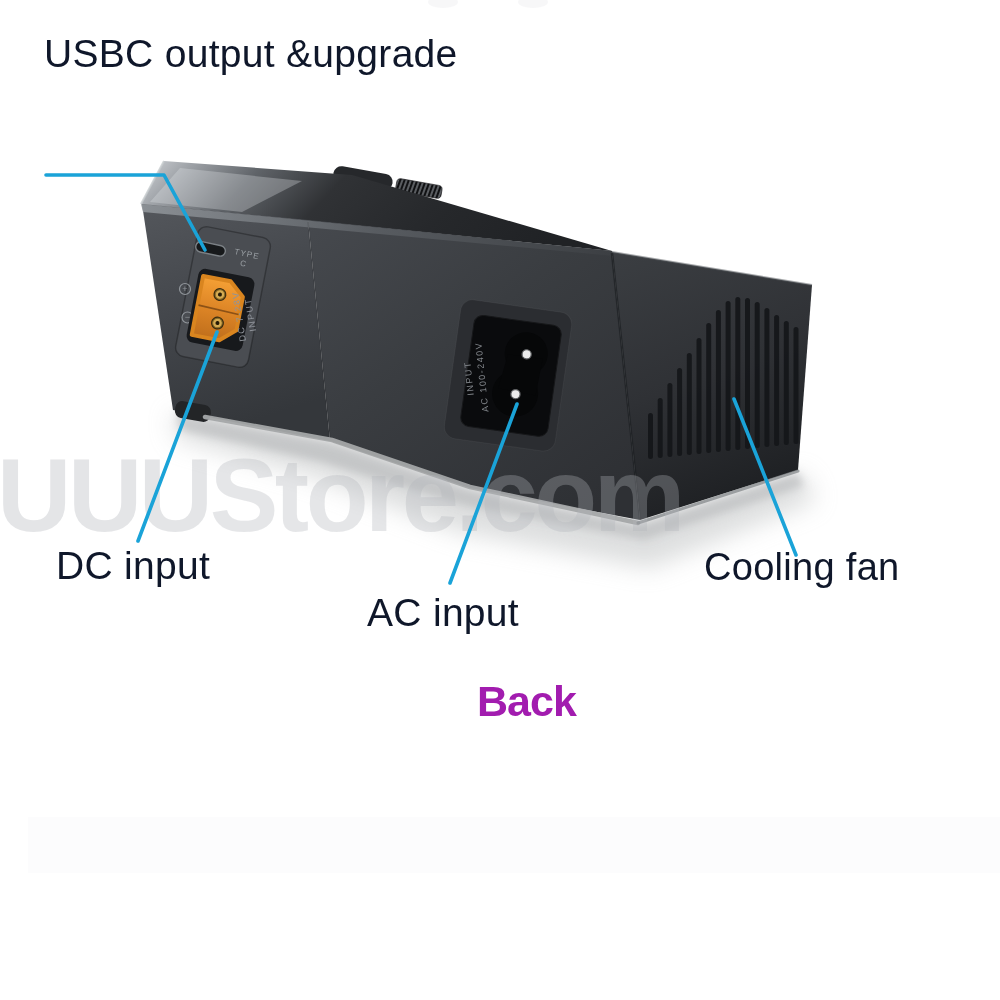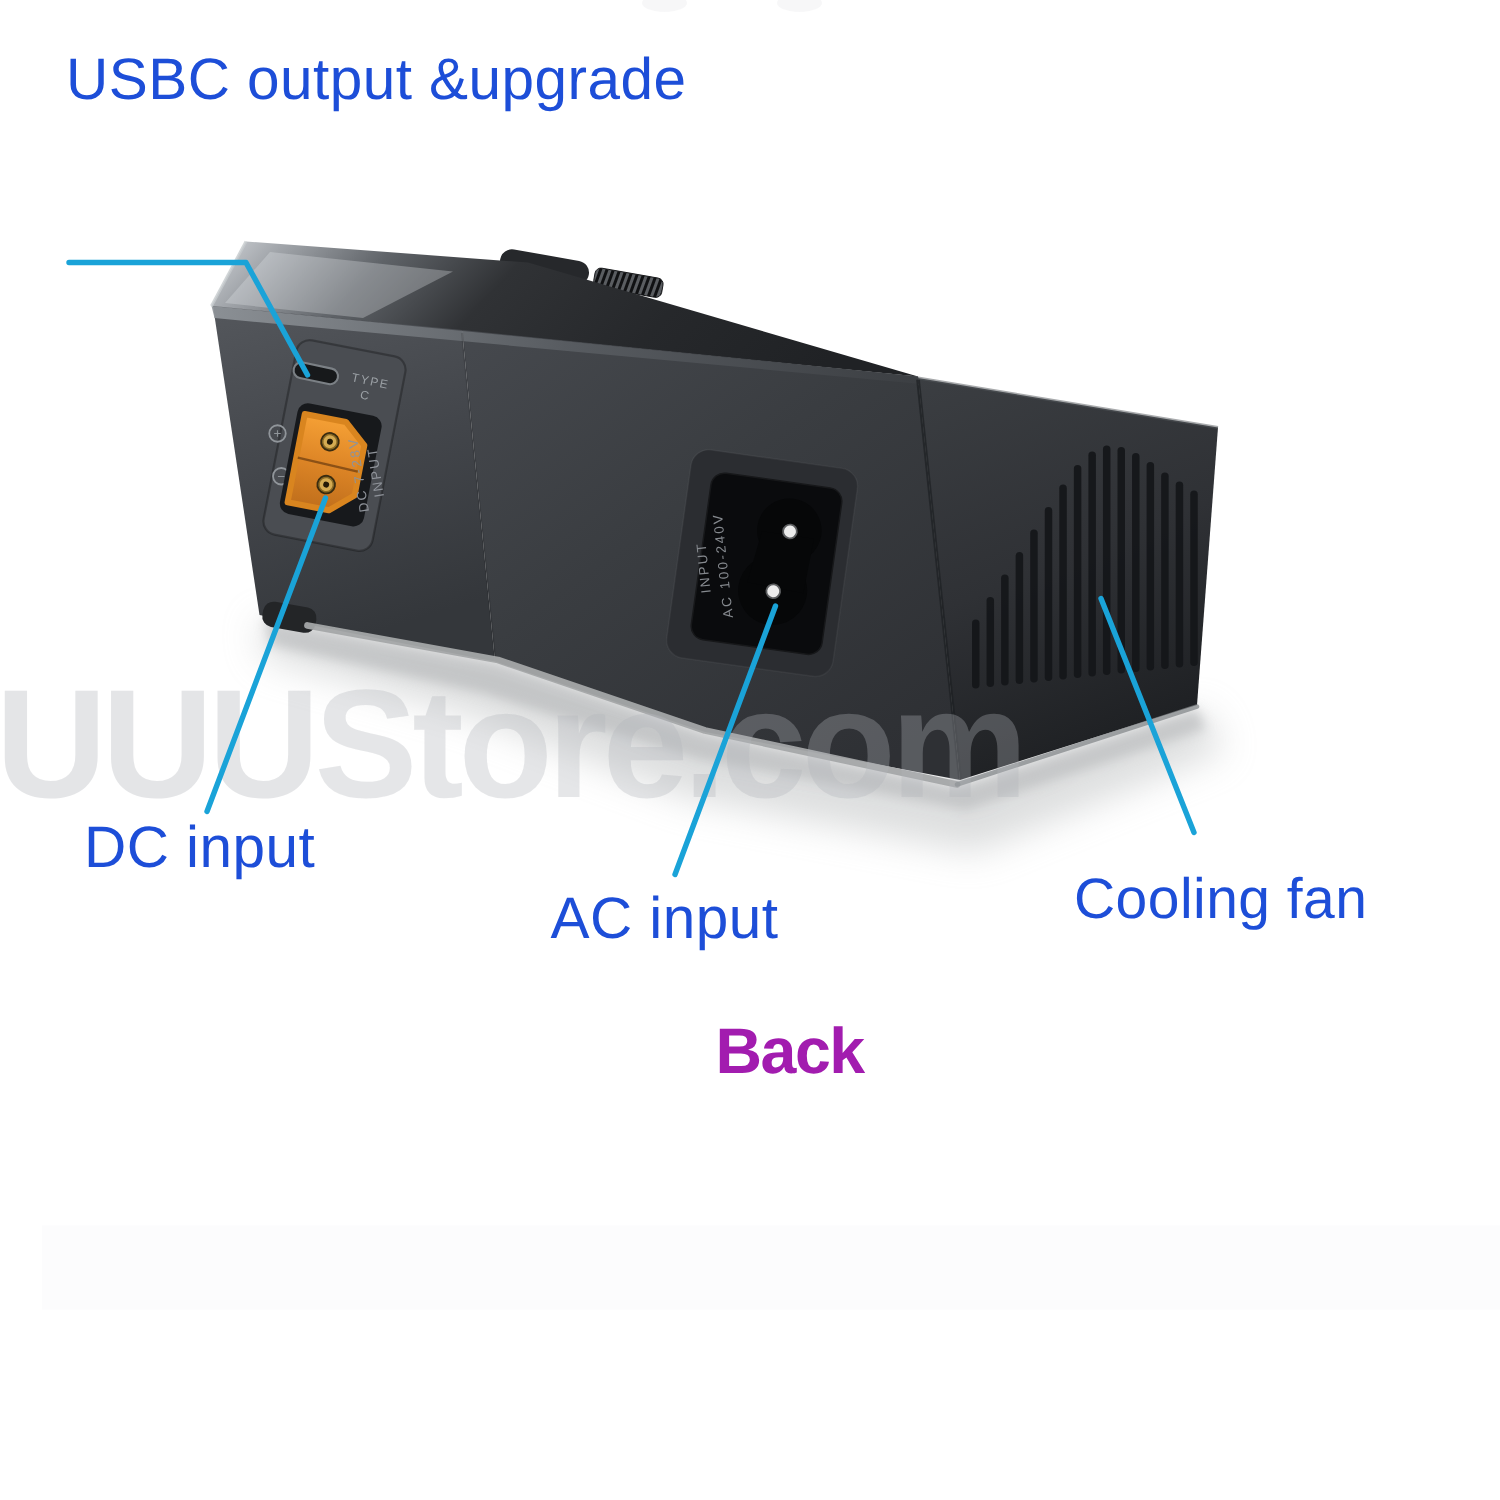--- a/index.html
+++ b/index.html
@@ -2,27 +2,27 @@
 <html><head>
 <meta charset="utf-8">
 <style>
   html,body{margin:0;padding:0;background:#ffffff;}
   .stage{
     position:relative;width:1000px;height:1000px;background:#ffffff;overflow:hidden;
     font-family:"Liberation Sans","DejaVu Sans",sans-serif;
   }
   .stage svg{position:absolute;left:0;top:0;}
   .lbl{
-    position:absolute;white-space:nowrap;color:#1d4ed8;
+    position:absolute;white-space:nowrap;color:#0f172a;
     font-weight:300;letter-spacing:0.3px;line-height:1;
   }
   .lbl-heading{left:44px;top:34px;font-size:39px;}
   .lbl-dc{left:56px;top:546px;font-size:39px;}
   .lbl-ac{left:367px;top:593px;font-size:39px;}
-  .lbl-fan{left:704px;top:581px;font-size:38px;margin-left:12px;}
+  .lbl-fan{left:704px;top:548px;font-size:38px;}
   .lbl-back{left:477px;top:680px;font-size:43px;font-weight:700;letter-spacing:-1px;color:#a21caf;}
   .watermark{
     position:absolute;left:-3px;top:444px;font-size:103px;font-weight:bold;
     letter-spacing:-3.5px;line-height:1;color:rgba(178,181,185,0.35);white-space:nowrap;
     pointer-events:none;
   }
   .watermark .wm-rest{opacity:0.93;}
   .bottom-band{
     position:absolute;left:28px;top:817px;width:972px;height:56px;background:#fcfcfd;
   }

